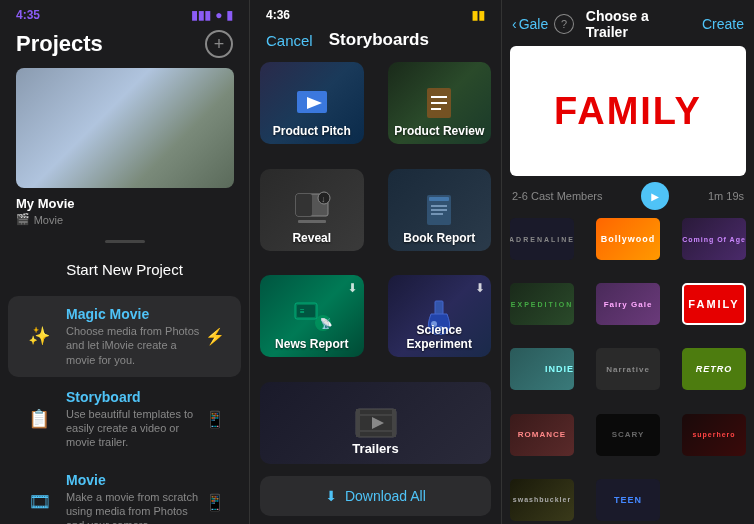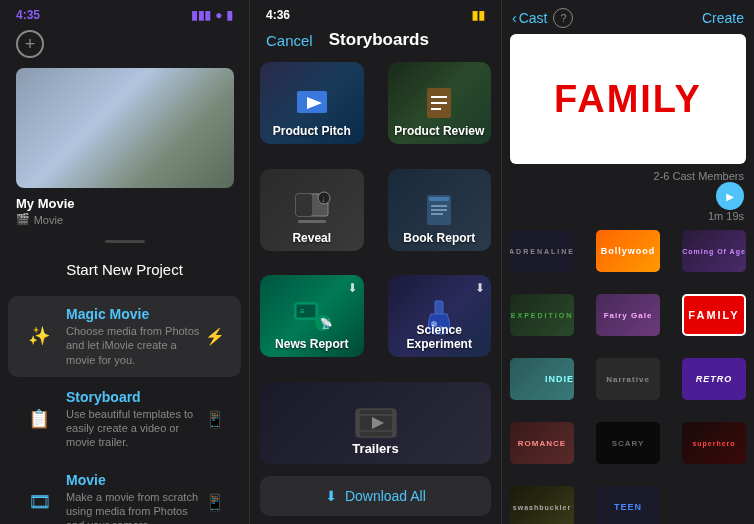--- a/index.html
+++ b/index.html
@@ -281,23 +281,22 @@
     }
     .trailer-preview-text {
       color: #e60000;
       font-size: 38px;
       font-weight: 900;
       letter-spacing: 2px;
     }
     .trailer-meta {
       display: flex;
       justify-content: space-between;
-      align-items: flex-end;
+      align-items: center;
       padding: 0 10px 6px;
-      flex-direction: column;
     }
     .trailer-cast { color: #888; font-size: 11px; }
     .trailer-play {
       width: 28px; height: 28px;
       background: #4fc3f7;
       border-radius: 50%;
       display: flex; align-items: center; justify-content: center;
       color: #fff;
       font-size: 10px;
       cursor: pointer;
@@ -341,21 +340,21 @@
     .t-expedition { background: linear-gradient(135deg, #1a2a1a, #2a4a2a); }
     .t-expedition .thumb-text { color: #44aa44; font-size: 7px; letter-spacing: 2px; }
     .t-fairy-tale { background: linear-gradient(135deg, #4a2a5a, #6a3a7a); }
     .t-fairy-tale .thumb-text { color: #ffaaff; font-size: 8px; }
     .t-family { background: #e60000; }
     .t-family .thumb-text { color: #fff; font-size: 11px; letter-spacing: 2px; }
     .t-indie { background: linear-gradient(135deg, #2a5a5a, #3a7a7a); justify-content: flex-end; }
     .t-indie .thumb-text { color: #88ffff; font-size: 9px; }
     .t-narrative { background: #2a2a2a; }
     .t-narrative .thumb-text { color: #888; font-size: 8px; }
-    .t-retro { background: #4c1d95; }
+    .t-retro { background: #4d7c0f; }
     .t-retro .thumb-text { color: #fff; font-size: 9px; font-style: italic; }
     .t-romance { background: linear-gradient(135deg, #3a1a1a, #5a2a2a); }
     .t-romance .thumb-text { color: #ff8888; font-size: 8px; }
     .t-scary { background: #0a0a0a; }
     .t-scary .thumb-text { color: #666; font-size: 8px; }
     .t-superhero { background: linear-gradient(135deg, #1a0a0a, #3a0a0a); }
     .t-superhero .thumb-text { color: #ff4444; font-size: 7px; }
     .t-swashbuckler { background: linear-gradient(135deg, #1a1a0a, #3a3a1a); }
     .t-swashbuckler .thumb-text { color: #aaa; font-size: 7px; }
     .t-teen { background: #1a1a2a; }
@@ -367,20 +366,21 @@
 <div class="panel-projects">
   <div class="status-bar">
     <span>4:35</span>
     <div class="status-icons">
       <span>▮▮▮</span>
       <span>●</span>
       <span>▮</span>
     </div>
   </div>
   <div class="header">
+    <h1>Projects</h1>
     <div class="add-btn">+</div>
   </div>
   <div class="project-thumb">
     <div class="cat-img"></div>
   </div>
   <div class="project-info">
     <div class="project-name">My Movie</div>
     <div class="project-type">
       <span>🎬</span>
       <span>Movie</span>
@@ -522,24 +522,25 @@
   <button class="download-all-btn">
     <span>⬇</span>
     <span>Download All</span>
   </button>
 </div>
 
 <div class="panel-trailer">
   <div class="nav-bar">
     <div class="nav-back">
       <span>‹</span>
-      <span>Cast</span>
+      <span>Gale</span>
     </div>
     <div class="nav-question">?</div>
     <div class="nav-spacer"></div>
+    <span class="nav-choose-title">Choose a Trailer</span>
     <span class="nav-create">Create</span>
   </div>
   <div class="trailer-preview">
     <span class="trailer-preview-text">FAMILY</span>
   </div>
   <div class="trailer-meta">
     <span class="trailer-cast">2-6 Cast Members</span>
     <div class="trailer-play">▶</div>
     <span class="trailer-duration">1m 19s</span>
   </div>

